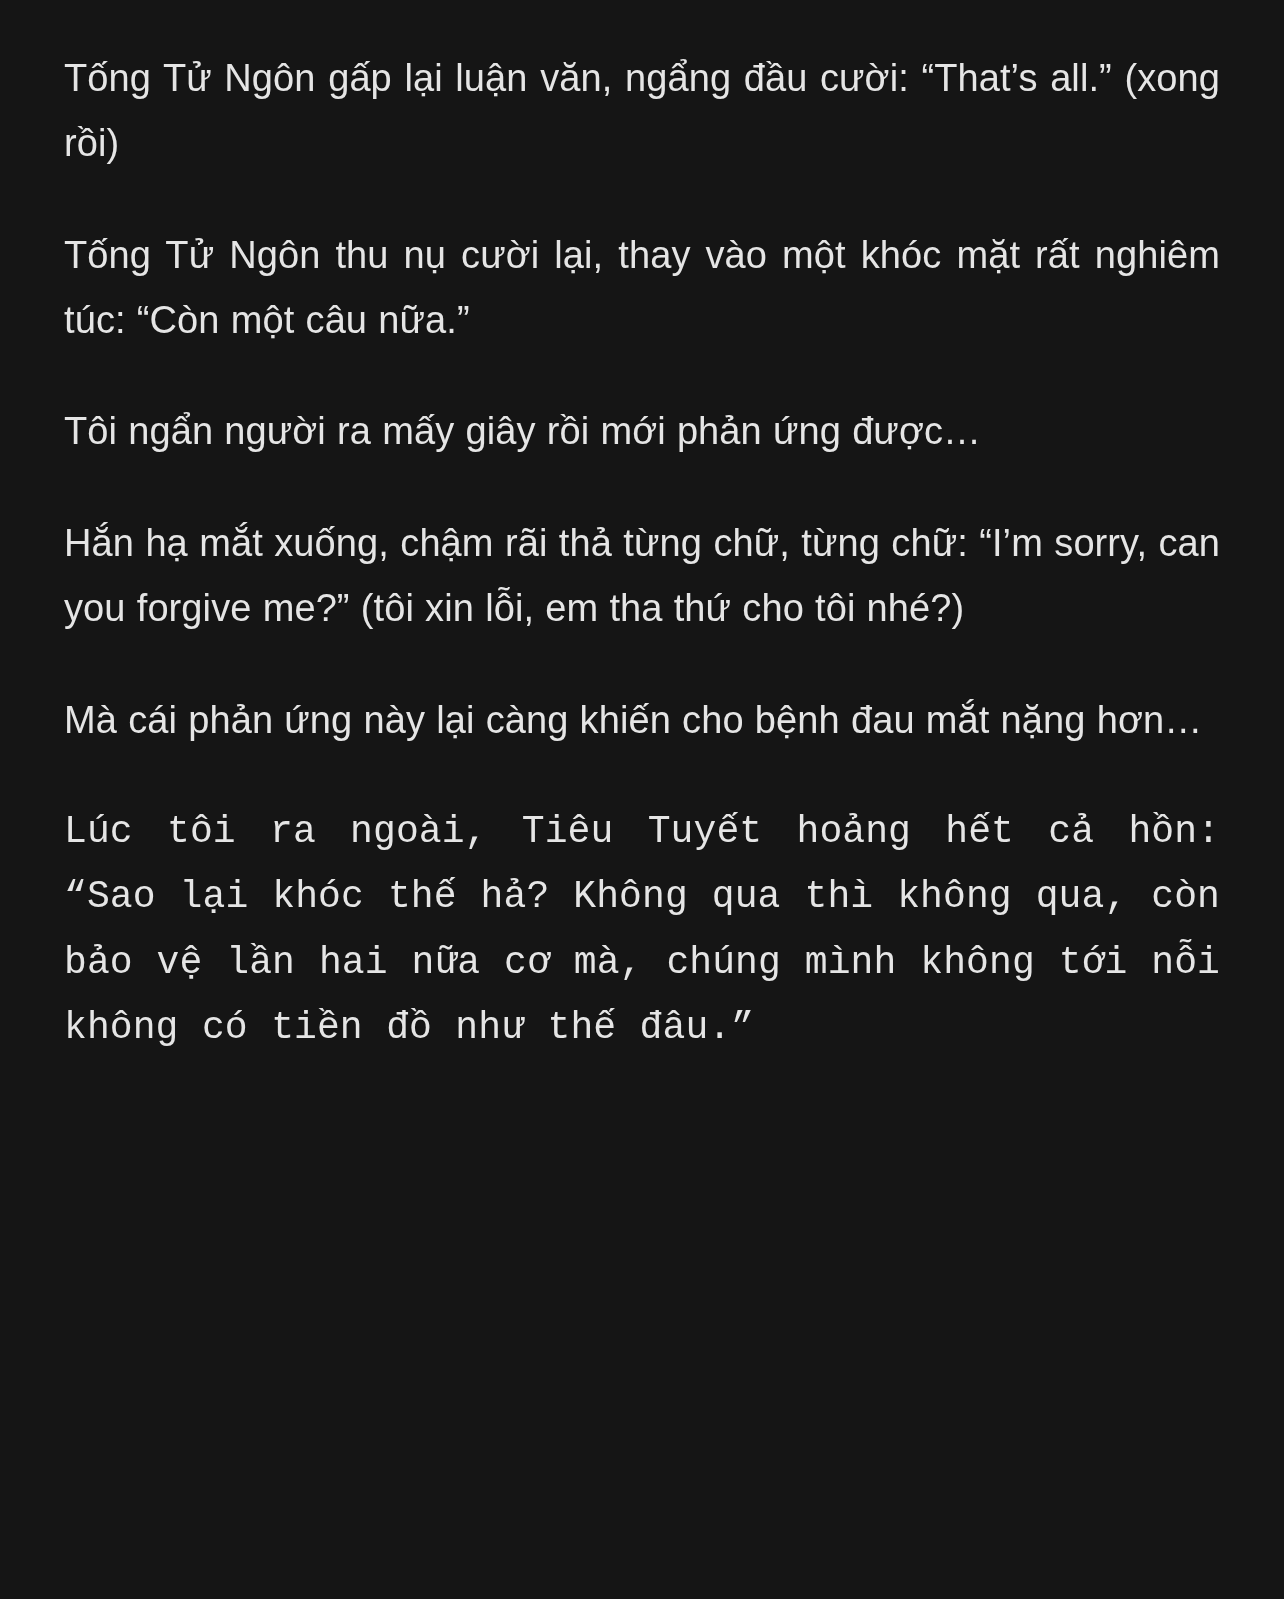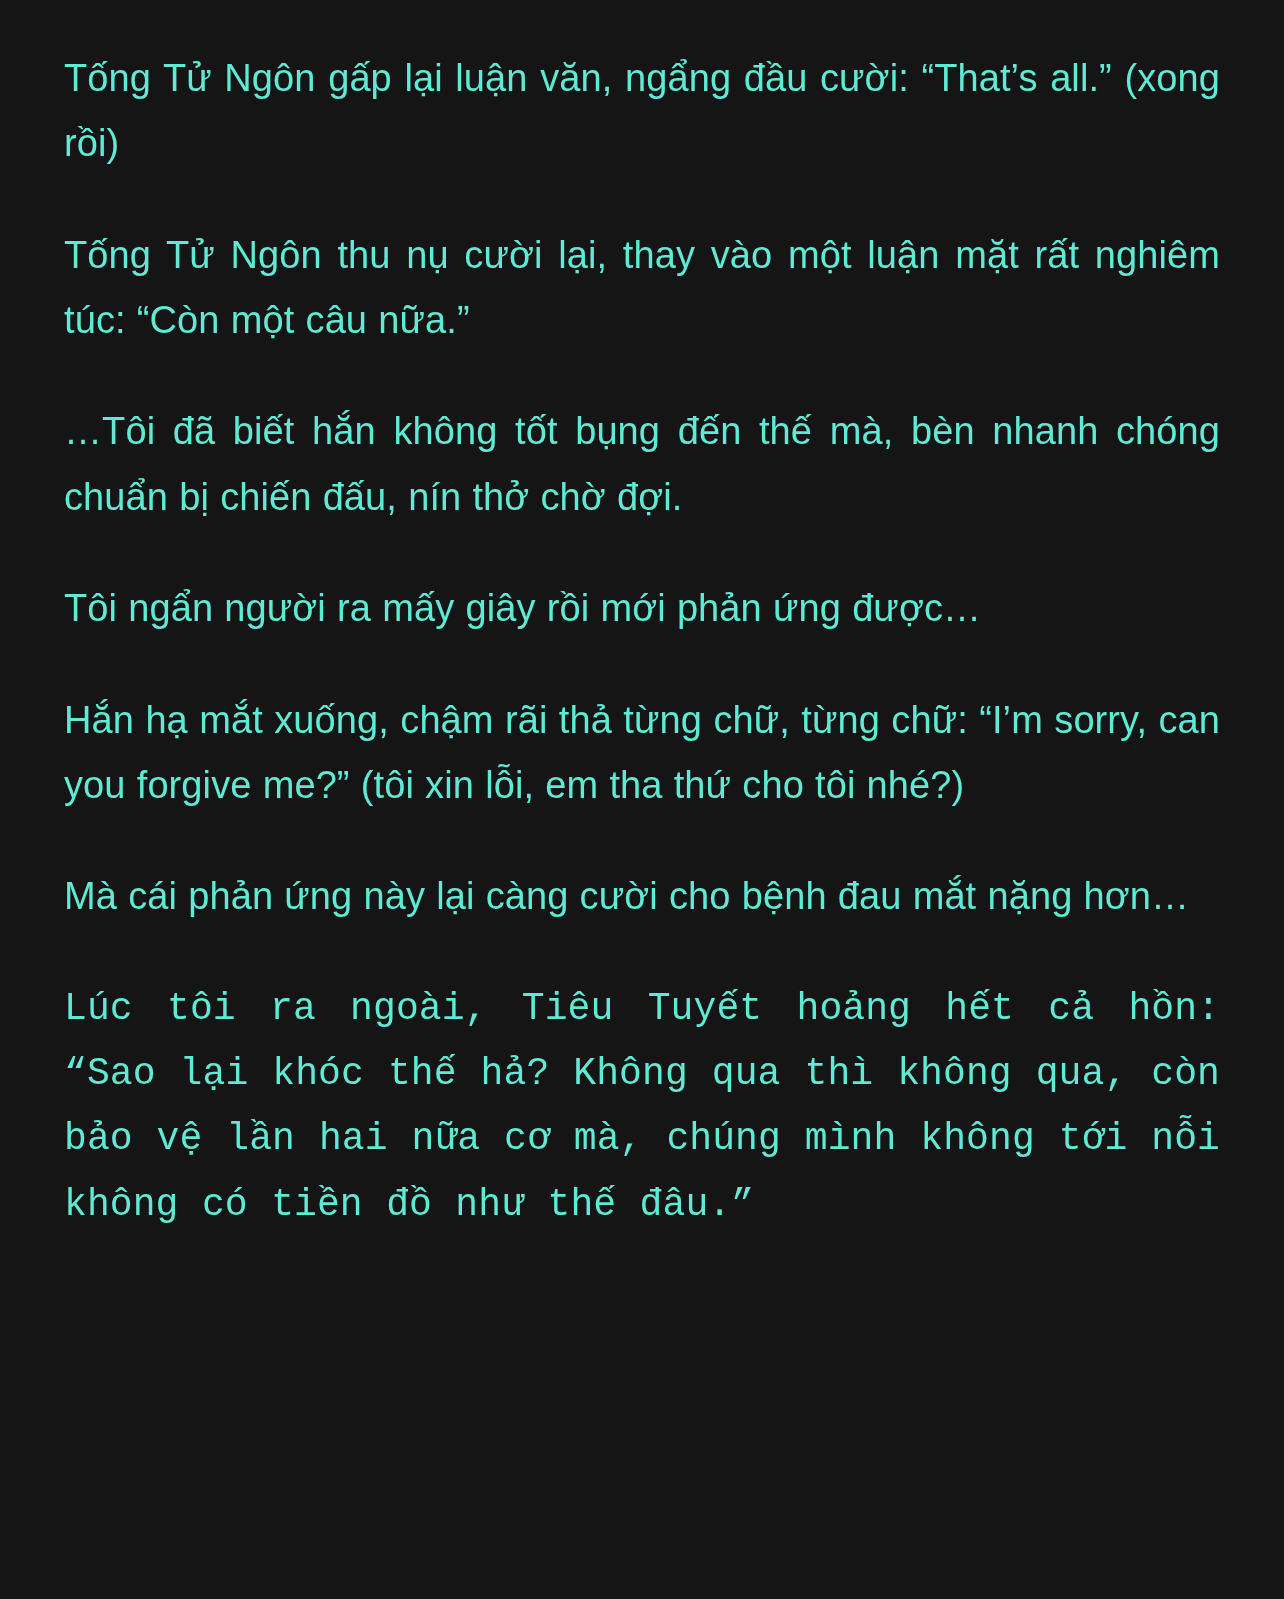--- a/index.html
+++ b/index.html
@@ -20,32 +20,31 @@
     width: 1284px;
     padding: 46px 64px 40px 64px;
   }
   .para {
     font-size: 38px;
     line-height: 1.72;
     text-align: justify;
     text-justify: inter-word;
     margin: 0 0 46px 0;
     letter-spacing: 0.1px;
-    color: #5eead4;
+    color: #e5e5e5;
     word-spacing: 0.5px;
   }
   .para:last-child {
     margin-bottom: 0;
     font-family: Liberation Mono, monospace;
   }
 </style>
 </head>
 <body>
 
 <div class="reader">
   <p class="para">Tống Tử Ngôn gấp lại luận văn, ngẩng đầu cười: “That’s all.” (xong rồi)</p>
-  <p class="para">Tống Tử Ngôn thu nụ cười lại, thay vào một luận mặt rất nghiêm túc: “Còn một câu nữa.”</p>
-  <p class="para">…Tôi đã biết hắn không tốt bụng đến thế mà, bèn nhanh chóng chuẩn bị chiến đấu, nín thở chờ đợi.</p>
+  <p class="para">Tống Tử Ngôn thu nụ cười lại, thay vào một khóc mặt rất nghiêm túc: “Còn một câu nữa.”</p>
   <p class="para">Tôi ngẩn người ra mấy giây rồi mới phản ứng được…</p>
   <p class="para">Hắn hạ mắt xuống, chậm rãi thả từng chữ, từng chữ: “I’m sorry, can you forgive me?” (tôi xin lỗi, em tha thứ cho tôi nhé?)</p>
-  <p class="para">Mà cái phản ứng này lại càng cười cho bệnh đau mắt nặng hơn…</p>
+  <p class="para">Mà cái phản ứng này lại càng khiến cho bệnh đau mắt nặng hơn…</p>
   <p class="para">Lúc tôi ra ngoài, Tiêu Tuyết hoảng hết cả hồn: “Sao lại khóc thế hả? Không qua thì không qua, còn bảo vệ lần hai nữa cơ mà, chúng mình không tới nỗi không có tiền đồ như thế đâu.”</p>
 </div>
 
 </body></html>

